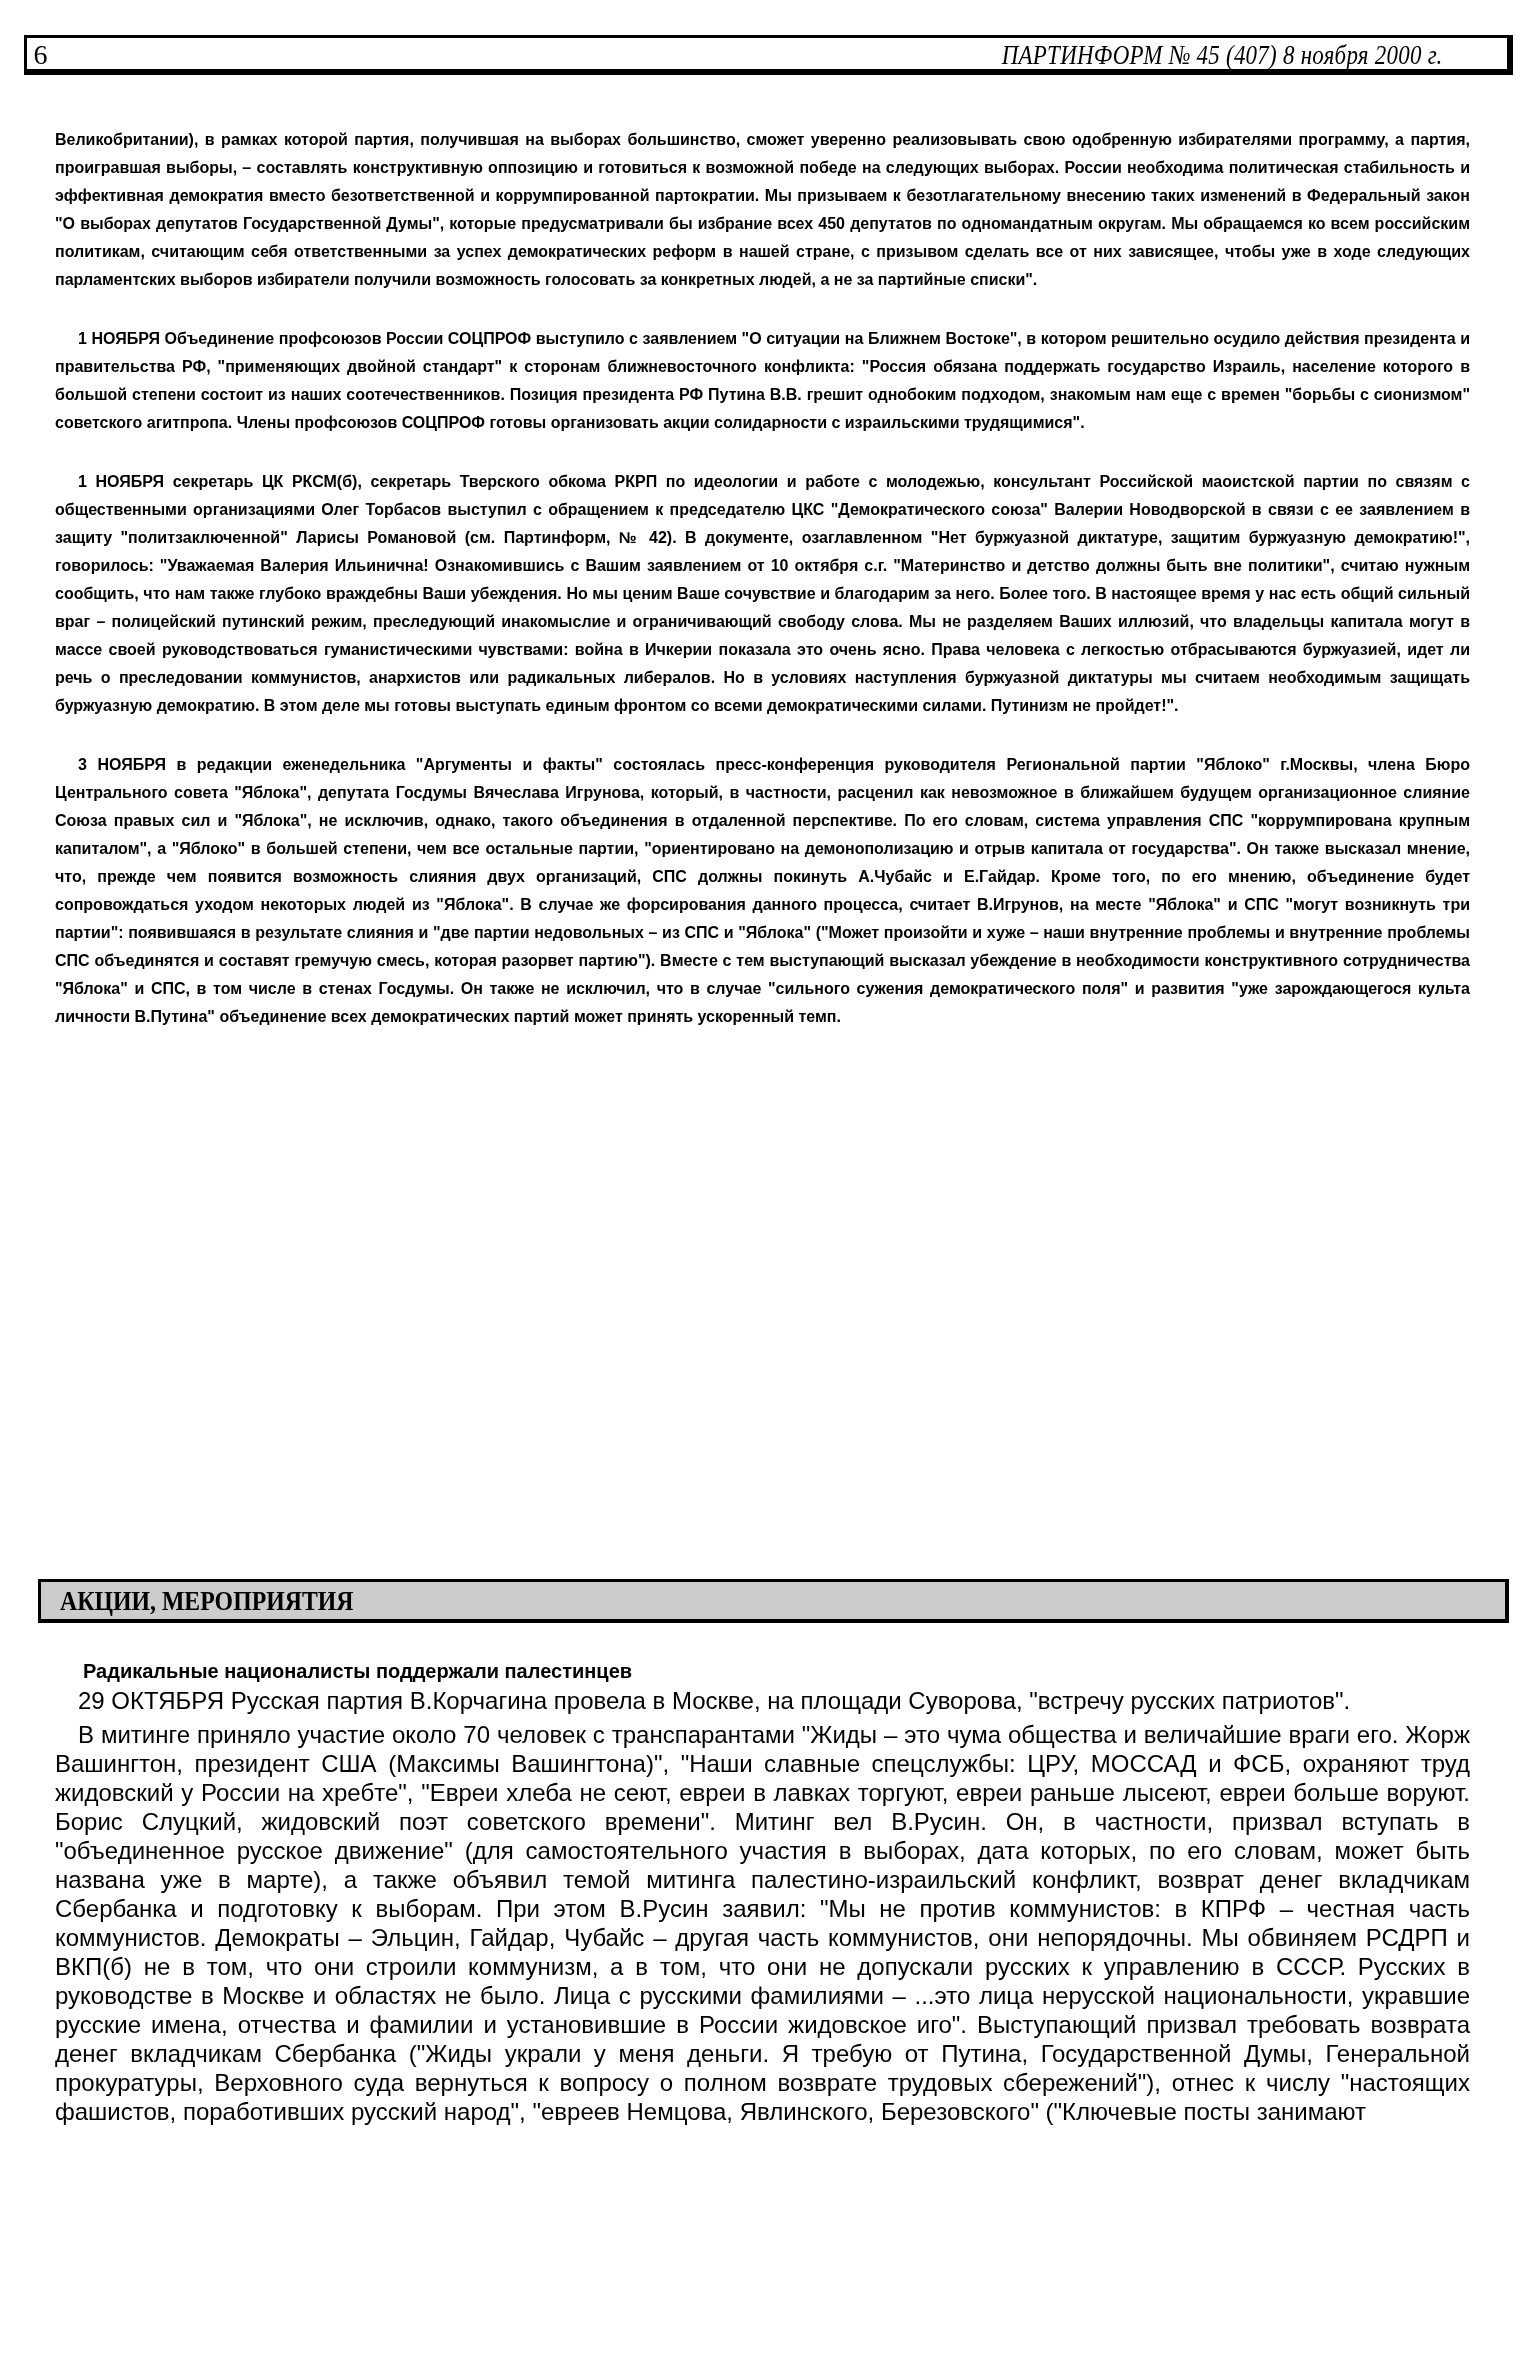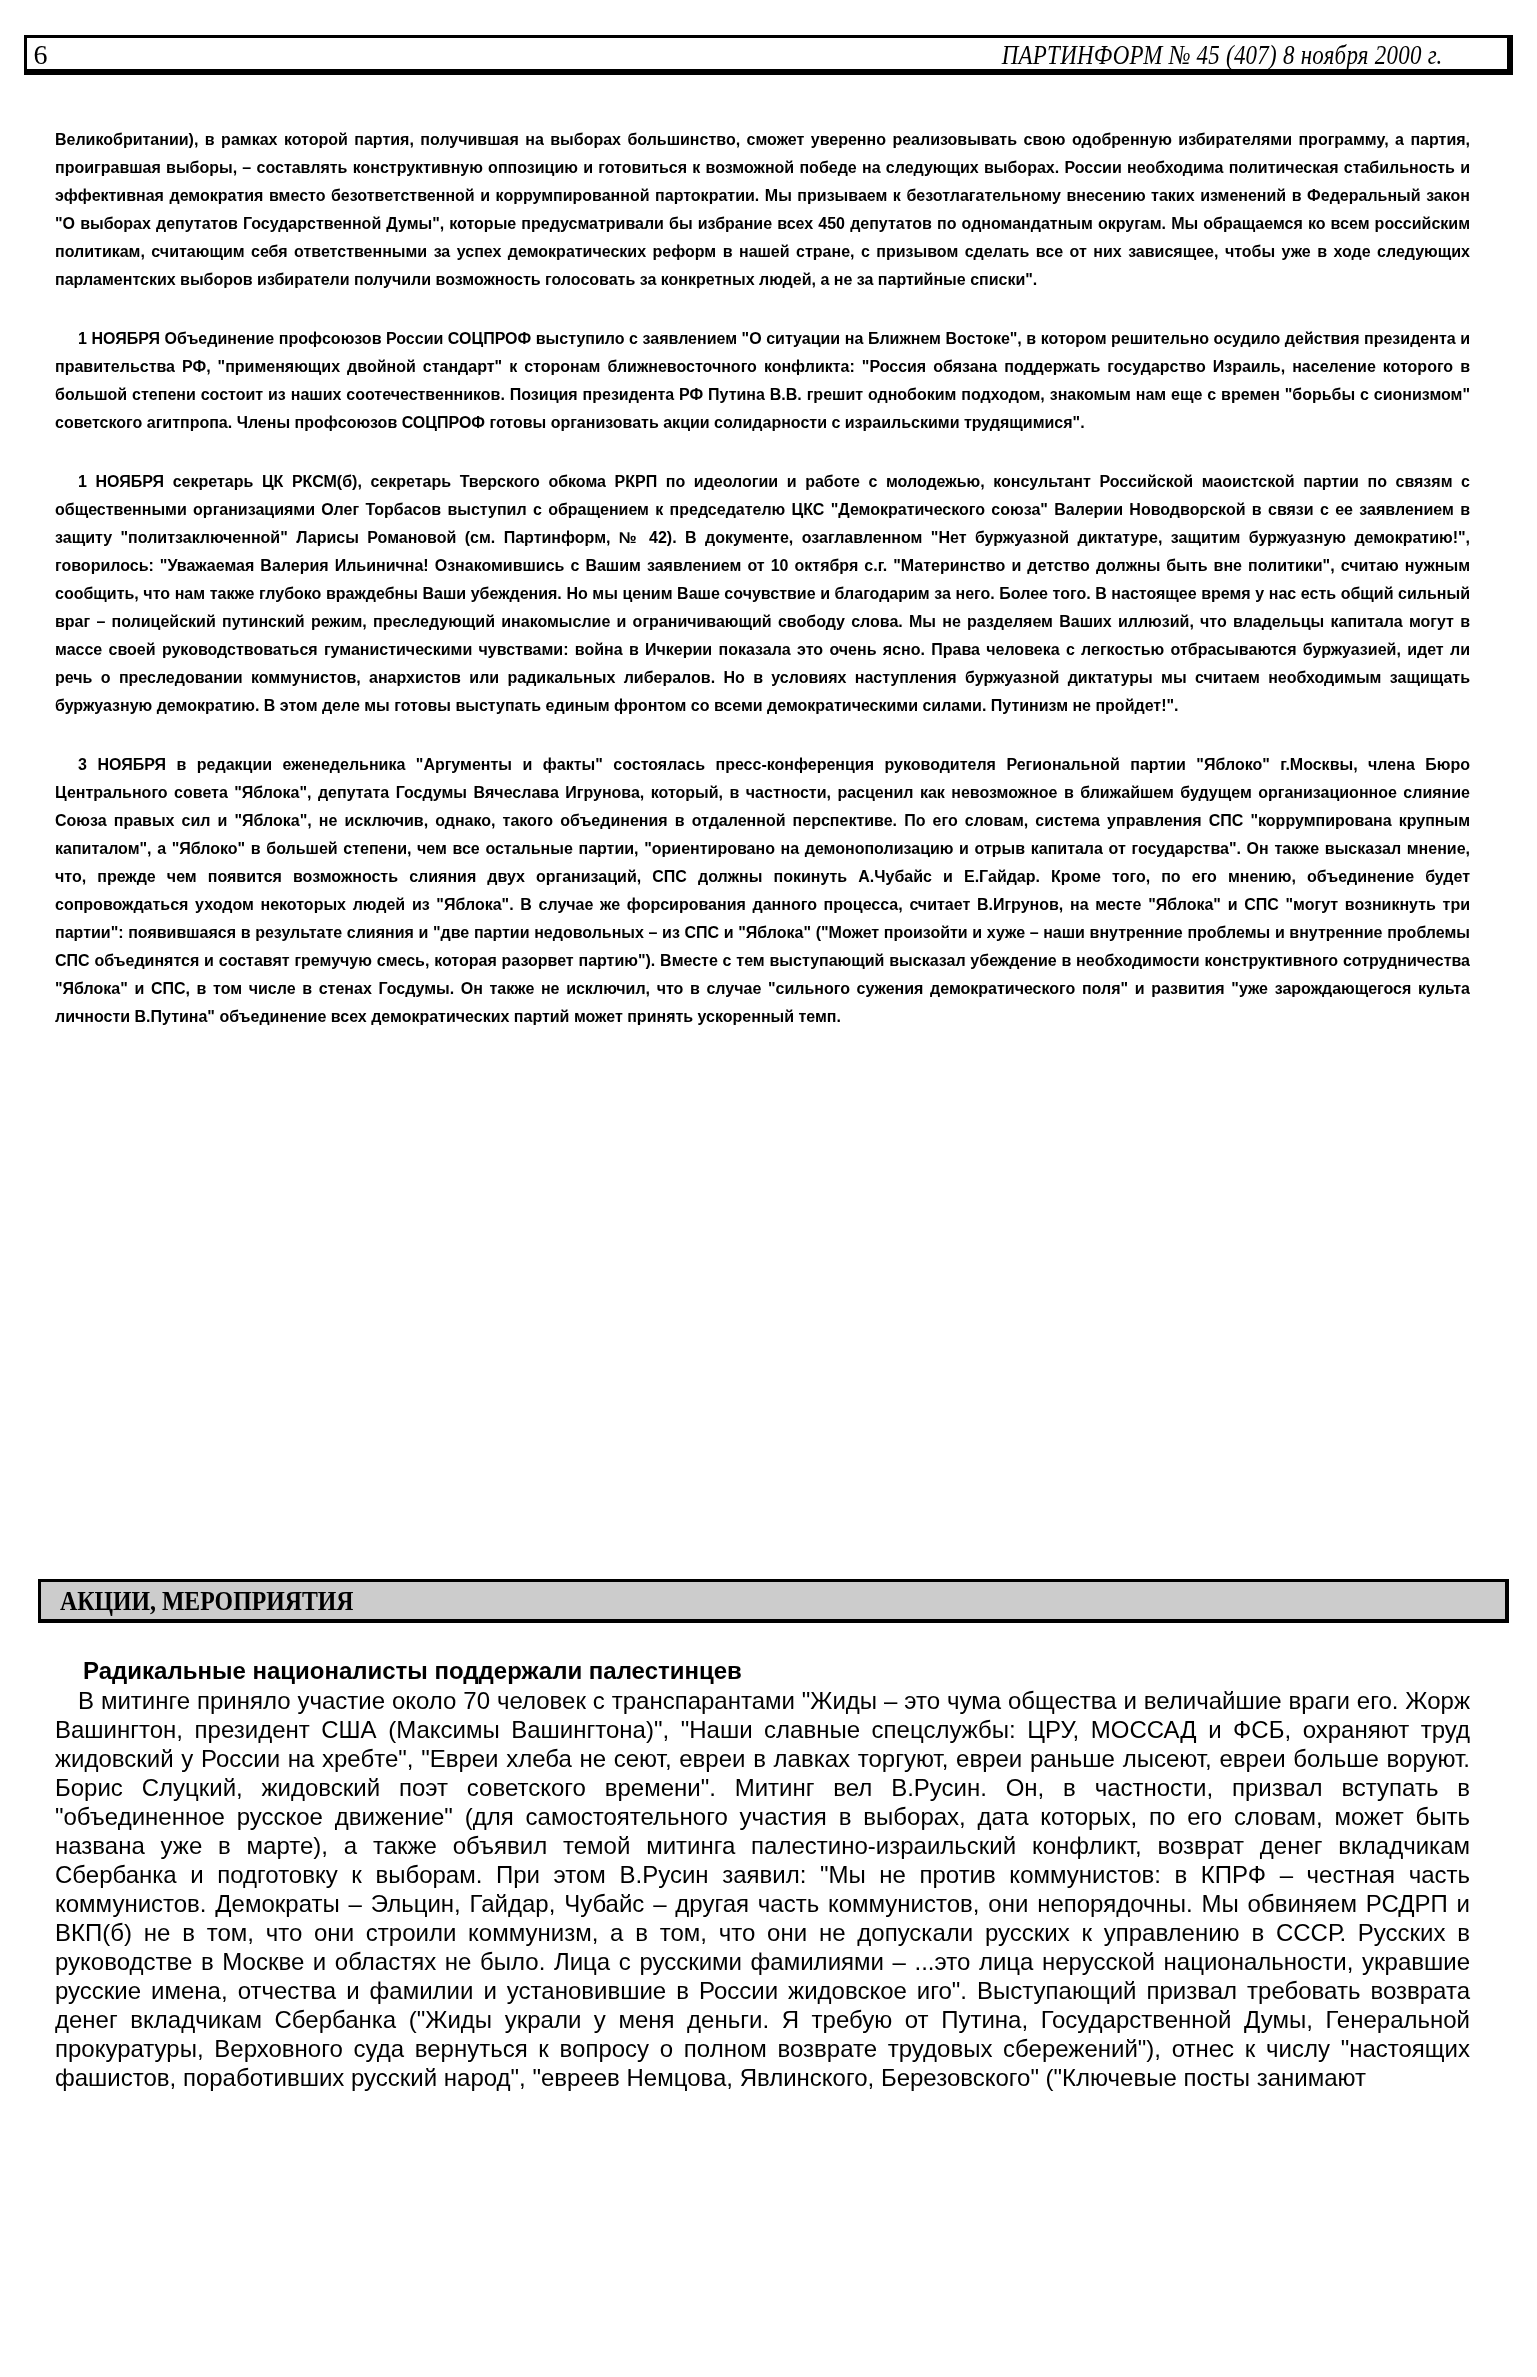--- a/index.html
+++ b/index.html
@@ -29,21 +29,21 @@
     position: absolute; left: 38px; top: 1579px; width: 1464px; height: 37px;
     background: #cccccc; border: 3.2px solid #000; border-bottom-width: 4.5px; border-right-width: 4.5px;
   }
   .section-title {
     position: absolute; left: 19px; top: 1.3px;
     font-family: "Liberation Serif", serif; font-weight: bold; font-size: 28px; line-height: 35px;
     transform: scaleX(0.85); transform-origin: left center;
   }
   .article-title {
     position: absolute; left: 83px; top: 1655px;
-    font-family: "Liberation Sans", sans-serif; font-weight: bold; font-size: 24px; line-height: 32px;
+    font-family: "Liberation Sans", sans-serif; font-weight: bold; font-size: 20px; line-height: 32px;
   }
   .plain-block {
     position: absolute; left: 55px; top: 1686px; width: 1415px;
     font-family: "Liberation Sans", sans-serif; font-size: 24px; line-height: 29px; text-align: justify;
   }
   .plain-block p { margin: 0 0 5.1px 0; }
 </style>
 </head>
 <body>
 
@@ -59,15 +59,16 @@
   <p class="indent">3 НОЯБРЯ в редакции еженедельника "Аргументы и факты" состоялась пресс-конференция руководителя Региональной партии "Яблоко" г.Москвы, члена Бюро Центрального совета "Яблока", депутата Госдумы Вячеслава Игрунова, который, в частности, расценил как невозможное в ближайшем будущем организационное слияние Союза правых сил и "Яблока", не исключив, однако, такого объединения в отдаленной перспективе. По его словам, система управления СПС "коррумпирована крупным капиталом", а "Яблоко" в большей степени, чем все остальные партии, "ориентировано на демонополизацию и отрыв капитала от государства". Он также высказал мнение, что, прежде чем появится возможность слияния двух организаций, СПС должны покинуть А.Чубайс и Е.Гайдар. Кроме того, по его мнению, объединение будет сопровождаться уходом некоторых людей из "Яблока". В случае же форсирования данного процесса, считает В.Игрунов, на месте "Яблока" и СПС "могут возникнуть три партии": появившаяся в результате слияния и "две партии недовольных – из СПС и "Яблока" ("Может произойти и хуже – наши внутренние проблемы и внутренние проблемы СПС объединятся и составят гремучую смесь, которая разорвет партию"). Вместе с тем выступающий высказал убеждение в необходимости конструктивного сотрудничества "Яблока" и СПС, в том числе в стенах Госдумы. Он также не исключил, что в случае "сильного сужения демократического поля" и развития "уже зарождающегося культа личности В.Путина" объединение всех демократических партий может принять ускоренный темп.</p>
 </div>
 
 <div class="section-bar" style="background: rgb(204, 204, 204);">
   <span class="section-title">АКЦИИ, МЕРОПРИЯТИЯ</span>
 </div>
 
 <div class="article-title">Радикальные националисты поддержали палестинцев</div>
 
 <div class="plain-block">
+  <p class="indent">29 ОКТЯБРЯ Русская партия В.Корчагина провела в Москве, на площади Суворова, "встречу русских патриотов".</p>
   <p class="indent">В митинге приняло участие около 70 человек с транспарантами "Жиды – это чума общества и величайшие враги его. Жорж Вашингтон, президент США (Максимы Вашингтона)", "Наши славные спецслужбы: ЦРУ, МОССАД и ФСБ, охраняют труд жидовский у России на хребте", "Евреи хлеба не сеют, евреи в лавках торгуют, евреи раньше лысеют, евреи больше воруют. Борис Слуцкий, жидовский поэт советского времени". Митинг вел В.Русин. Он, в частности, призвал вступать в "объединенное русское движение" (для самостоятельного участия в выборах, дата которых, по его словам, может быть названа уже в марте), а также объявил темой митинга палестино-израильский конфликт, возврат денег вкладчикам Сбербанка и подготовку к выборам. При этом В.Русин заявил: "Мы не против коммунистов: в КПРФ – честная часть коммунистов. Демократы – Эльцин, Гайдар, Чубайс – другая часть коммунистов, они непорядочны. Мы обвиняем РСДРП и ВКП(б) не в том, что они строили коммунизм, а в том, что они не допускали русских к управлению в СССР. Русских в руководстве в Москве и областях не было. Лица с русскими фамилиями – ...это лица нерусской национальности, укравшие русские имена, отчества и фамилии и установившие в России жидовское иго". Выступающий призвал требовать возврата денег вкладчикам Сбербанка ("Жиды украли у меня деньги. Я требую от Путина, Государственной Думы, Генеральной прокуратуры, Верховного суда вернуться к вопросу о полном возврате трудовых сбережений"), отнес к числу "настоящих фашистов, поработивших русский народ", "евреев Немцова, Явлинского, Березовского" ("Ключевые посты занимают</p>
 </div>
 
 
 </body></html>

